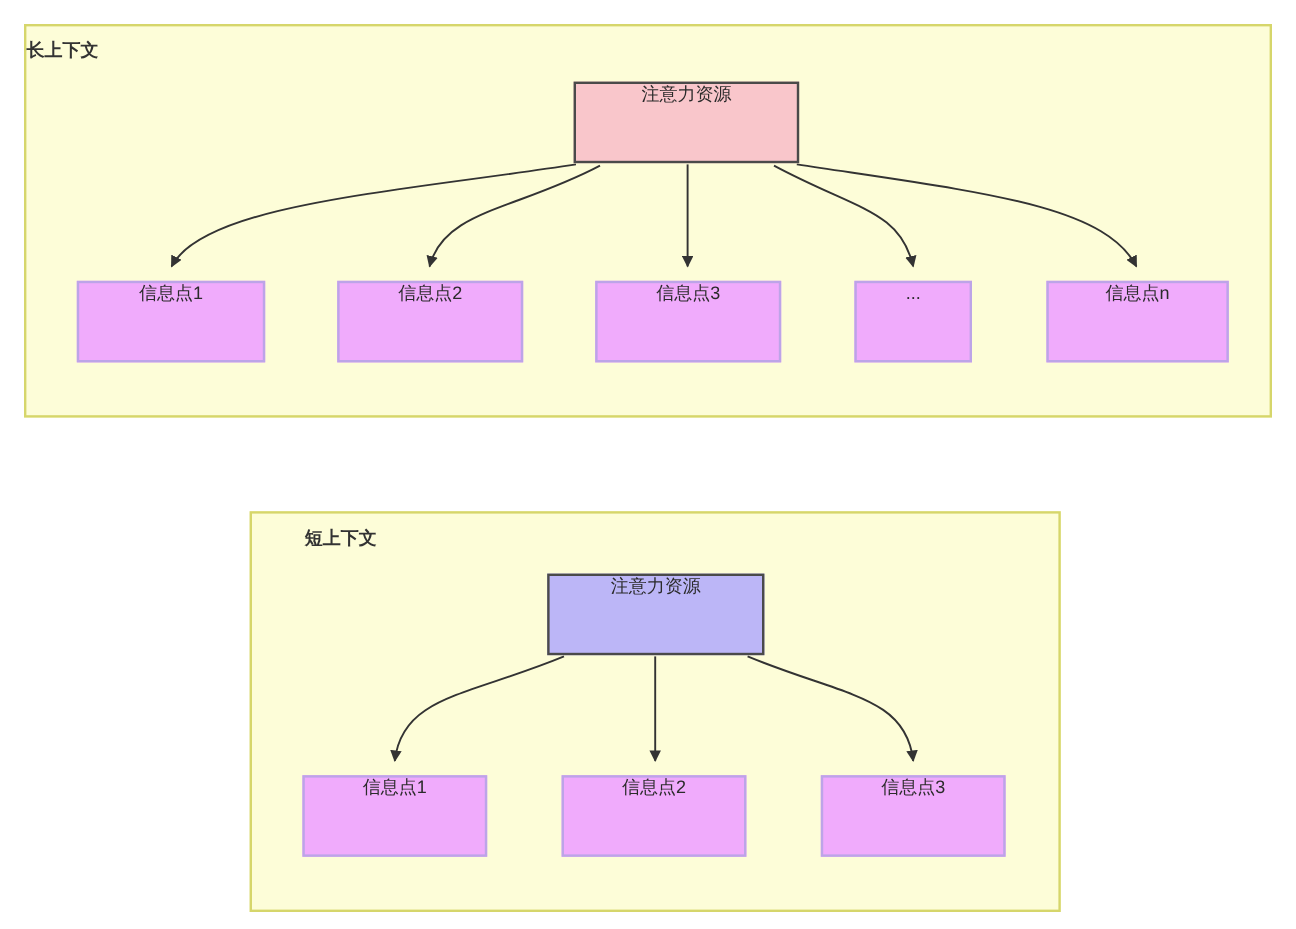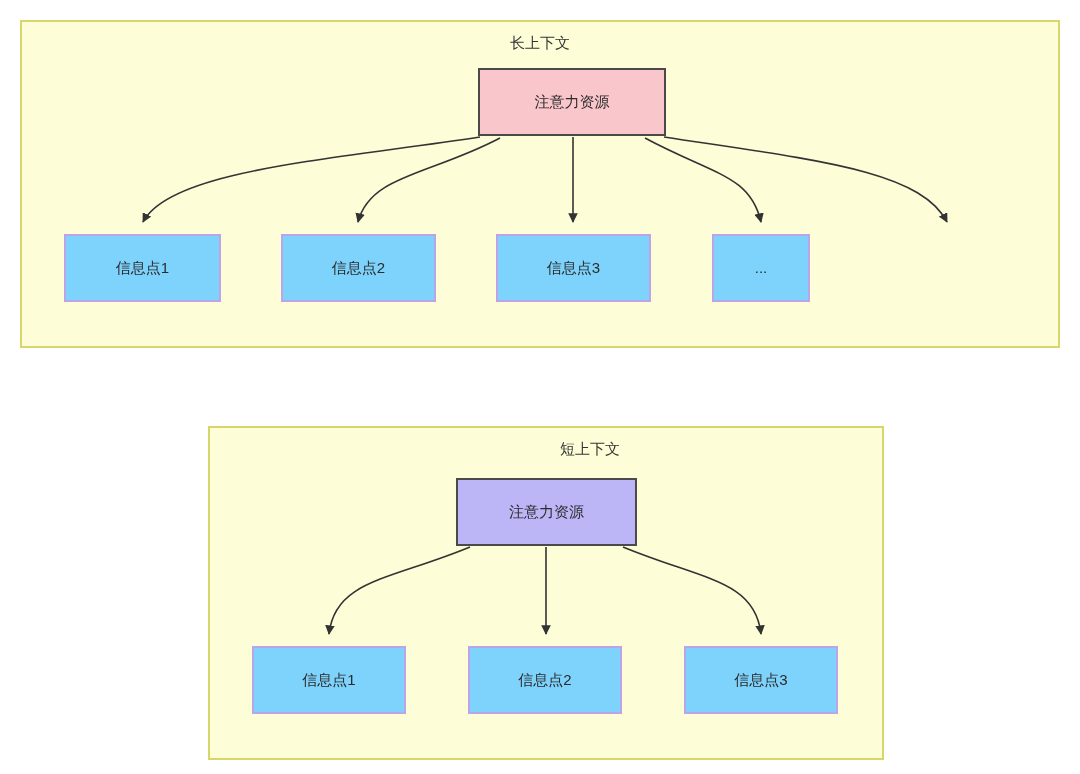--- a/index.html
+++ b/index.html
@@ -39,51 +39,51 @@
     left: 208px;
     top: 426px;
     width: 676px;
     height: 334px;
   }
 
   .panel-title {
     position: absolute;
     left: 0;
     width: 100%;
-    text-align: center;
     font-size: 15px;
     color: #333333;
     line-height: 18px;
     white-space: nowrap;
+    font-weight: bold;
   }
   #panel-long .panel-title { top: 12px; }
   #panel-short .panel-title { top: 12px; padding-left: 44px; }
 
   
   .node {
     position: absolute;
     box-sizing: border-box;
     display: flex;
-    align-items: center;
+    align-items: flex-start;
     justify-content: center;
     font-size: 15px;
     color: #2b2b2b;
     line-height: 1.2;
     white-space: nowrap;
   }
   .node-attention-pink {
     background: #f9c6cb;
     border: 2px solid #4a4a4a;
   }
   .node-attention-blue {
     background: #bcb6f7;
     border: 2px solid #4a4a4a;
   }
   .node-info {
-    background: #7dd3fc;
+    background: #f0abfc;
     border: 2px solid #bda4e8;
   }
 
   
   #node-long-root {
     left: 478px;
     top: 68px;
     width: 188px;
     height: 68px;
   }
@@ -167,20 +167,23 @@
   </div>
   <div class="node node-info" id="node-long-info2">
     <span>信息点2</span>
   </div>
   <div class="node node-info" id="node-long-info3">
     <span>信息点3</span>
   </div>
   <div class="node node-info" id="node-long-ellipsis">
     <span>...</span>
   </div>
+  <div class="node node-info" id="node-long-infon">
+    <span>信息点n</span>
+  </div>
 
   <div class="node node-attention-blue" id="node-short-root">
     <span>注意力资源</span>
   </div>
 
   <div class="node node-info" id="node-short-info1">
     <span>信息点1</span>
   </div>
   <div class="node node-info" id="node-short-info2">
     <span>信息点2</span>

